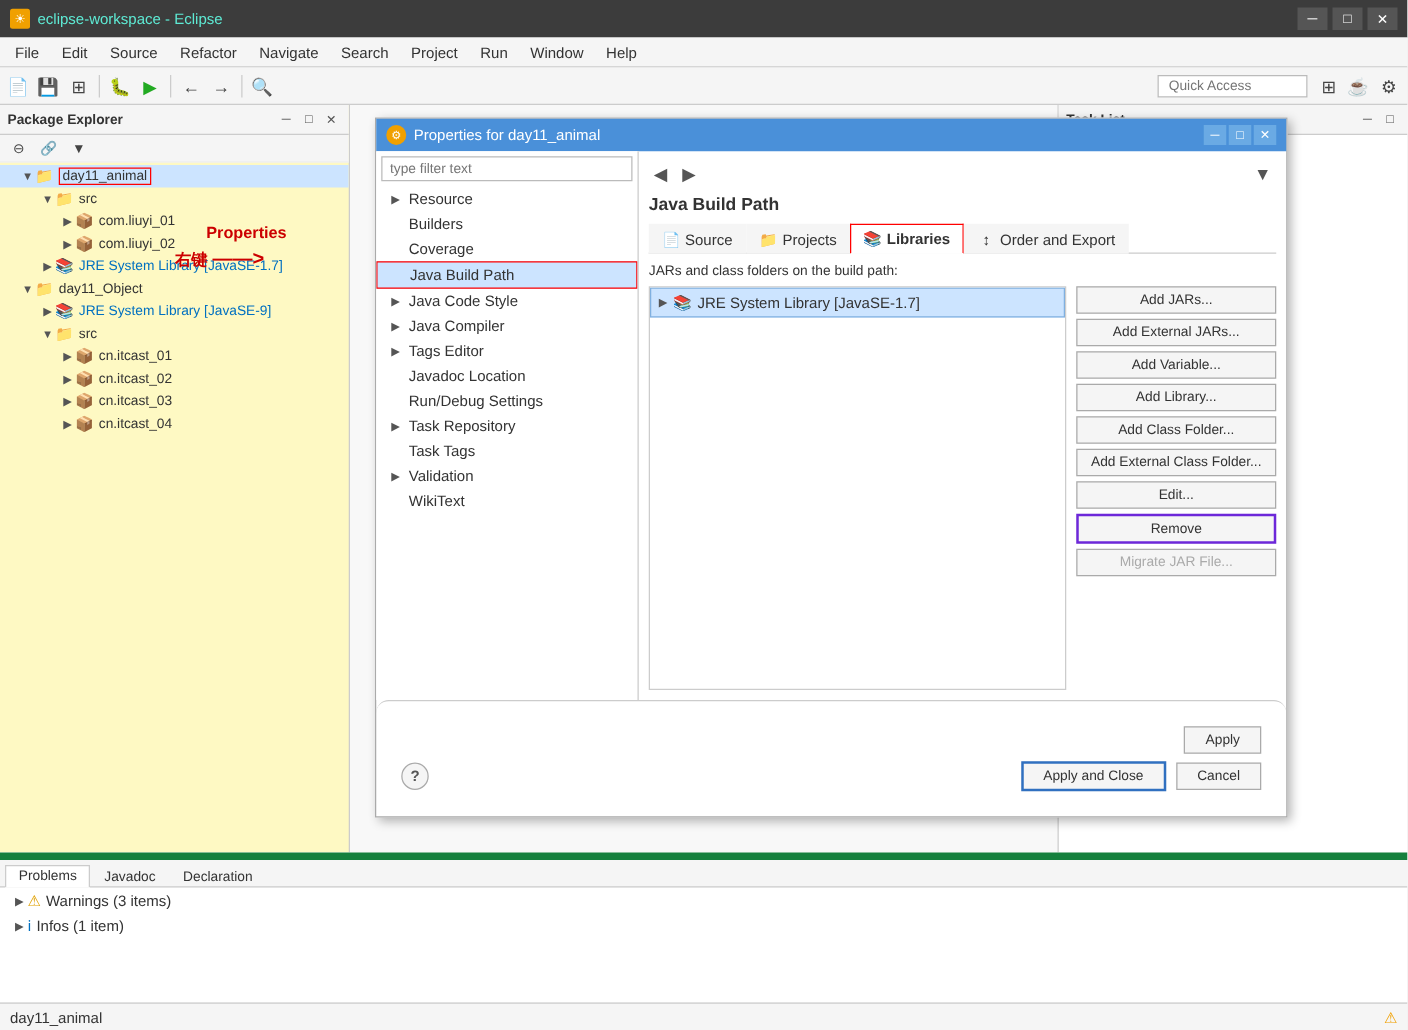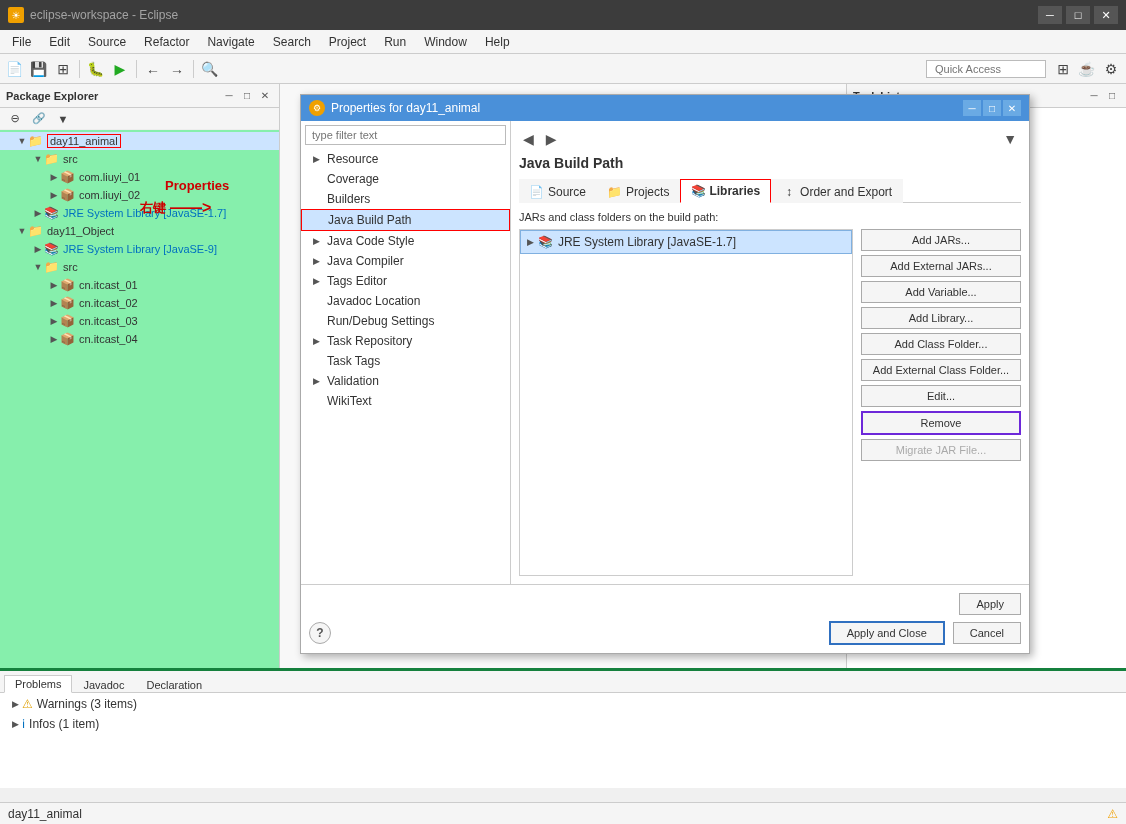--- a/index.html
+++ b/index.html
@@ -10,21 +10,21 @@
       background: #3c3c3c;
       color: #fff;
       height: 30px;
       display: flex;
       align-items: center;
       padding: 0 8px;
       justify-content: space-between;
     }
     .title-bar-left { display: flex; align-items: center; gap: 6px; }
     .title-bar-icon { width: 16px; height: 16px; background: #f0a000; border-radius: 2px; display: flex; align-items: center; justify-content: center; font-size: 10px; color: #fff; }
-    .title-bar-text { font-size: 12px; color: #a3a3a3; }
+    .title-bar-text { font-size: 12px; color: #5eead4; }
     .title-bar-controls { display: flex; gap: 4px; }
     .title-btn { width: 24px; height: 18px; background: #555; border: none; color: #fff; cursor: pointer; font-size: 11px; display: flex; align-items: center; justify-content: center; }
 
     
     .menu-bar {
       background: #f5f5f5;
       height: 24px;
       display: flex;
       align-items: center;
       padding: 0 4px;
@@ -68,21 +68,21 @@
       width: 120px;
       font-size: 11px;
       color: #888;
       cursor: pointer;
     }
     .toolbar-icons-right { display: flex; align-items: center; gap: 2px; margin-left: 4px; }
 
     
     .left-panel {
       width: 280px;
-      background: #86efac;
+      background: #fef9c3;
       border-right: 1px solid #ccc;
       display: flex;
       flex-direction: column;
       position: relative;
     }
     .panel-header {
       background: #f5f5f5;
       border-bottom: 1px solid #ccc;
       height: 24px;
       display: flex;
@@ -294,24 +294,25 @@
       text-align: center;
       color: #333;
       white-space: nowrap;
     }
     .lib-btn.disabled { color: #aaa; cursor: default; }
     .lib-btn.highlighted { border: 1px solid red; }
 
     
     .dialog-footer {
       border-top: 1px solid #ccc;
-      padding: 8px;
+      padding: 20px;
       display: flex;
       flex-direction: column;
       gap: 6px;
+      border-radius: 10px;
     }
     .footer-row1 {
       display: flex;
       justify-content: flex-end;
     }
     .footer-row2 {
       display: flex;
       justify-content: flex-end;
       gap: 8px;
       align-items: center;
@@ -358,26 +359,26 @@
       align-items: center;
       padding: 0 8px;
       font-size: 11px;
       color: #333;
     }
     .status-right { margin-left: auto; display: flex; align-items: center; gap: 4px; }
 
     
     .bottom-panel {
       position: absolute;
-      bottom: 36px;
+      bottom: 22px;
       left: 0;
       right: 0;
       height: 120px;
       background: white;
-      border-top: 3px solid #15803d;
+      border-top: 6px solid #15803d;
       display: flex;
       flex-direction: column;
     }
     .bottom-tabs {
       background: #f5f5f5;
       height: 22px;
       display: flex;
       align-items: flex-end;
       border-bottom: 1px solid #ccc;
       padding: 0 4px;
@@ -626,26 +627,26 @@
           <input class="filter-input" type="text" placeholder="type filter text" style="">
           <div class="dialog-tree-items">
 
             <div class="dtree-item">
               <span class="dtree-arrow">▶</span>
               <span>Resource</span>
             </div>
 
             <div class="dtree-item">
               <span class="dtree-arrow"> </span>
+              <span>Builders</span>
+            </div>
+
+            <div class="dtree-item">
+              <span class="dtree-arrow"> </span>
               <span>Coverage</span>
-            </div>
-
-            <div class="dtree-item">
-              <span class="dtree-arrow"> </span>
-              <span>Builders</span>
             </div>
 
             <div class="dtree-item highlighted">
               <span class="dtree-arrow"> </span>
               <span>Java Build Path</span>
             </div>
 
             <div class="dtree-item">
               <span class="dtree-arrow">▶</span>
               <span>Java Code Style</span>

